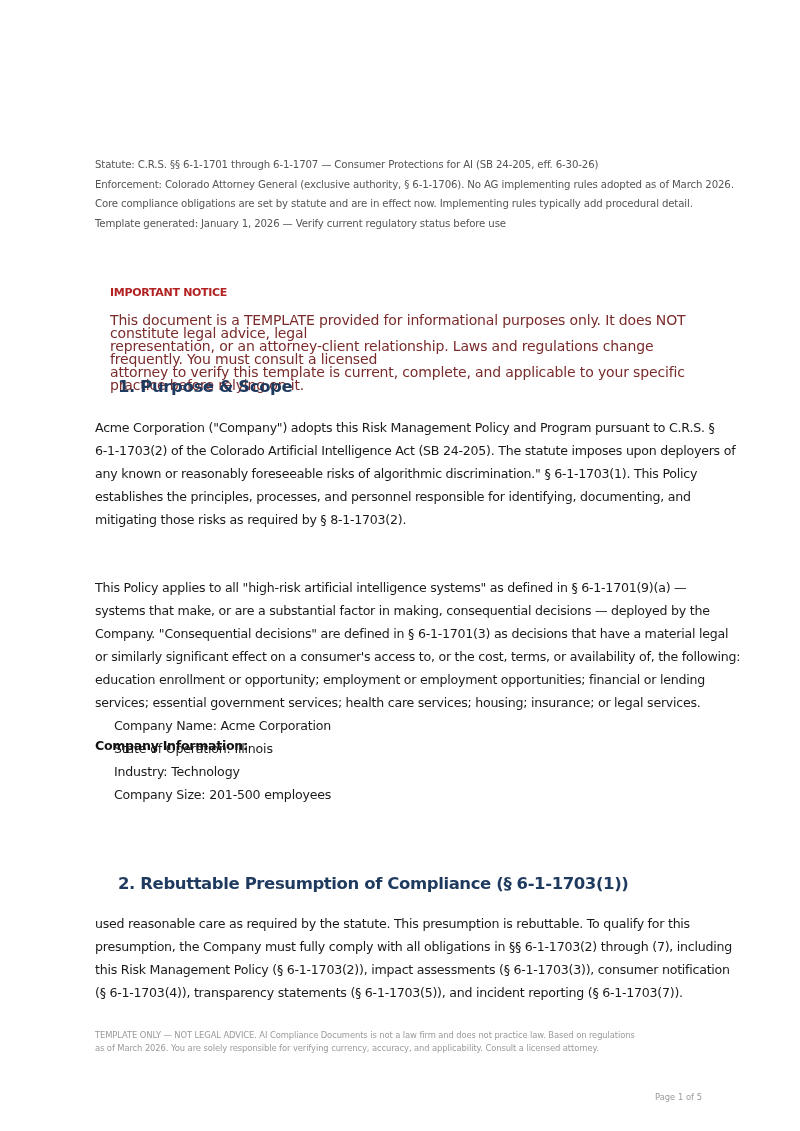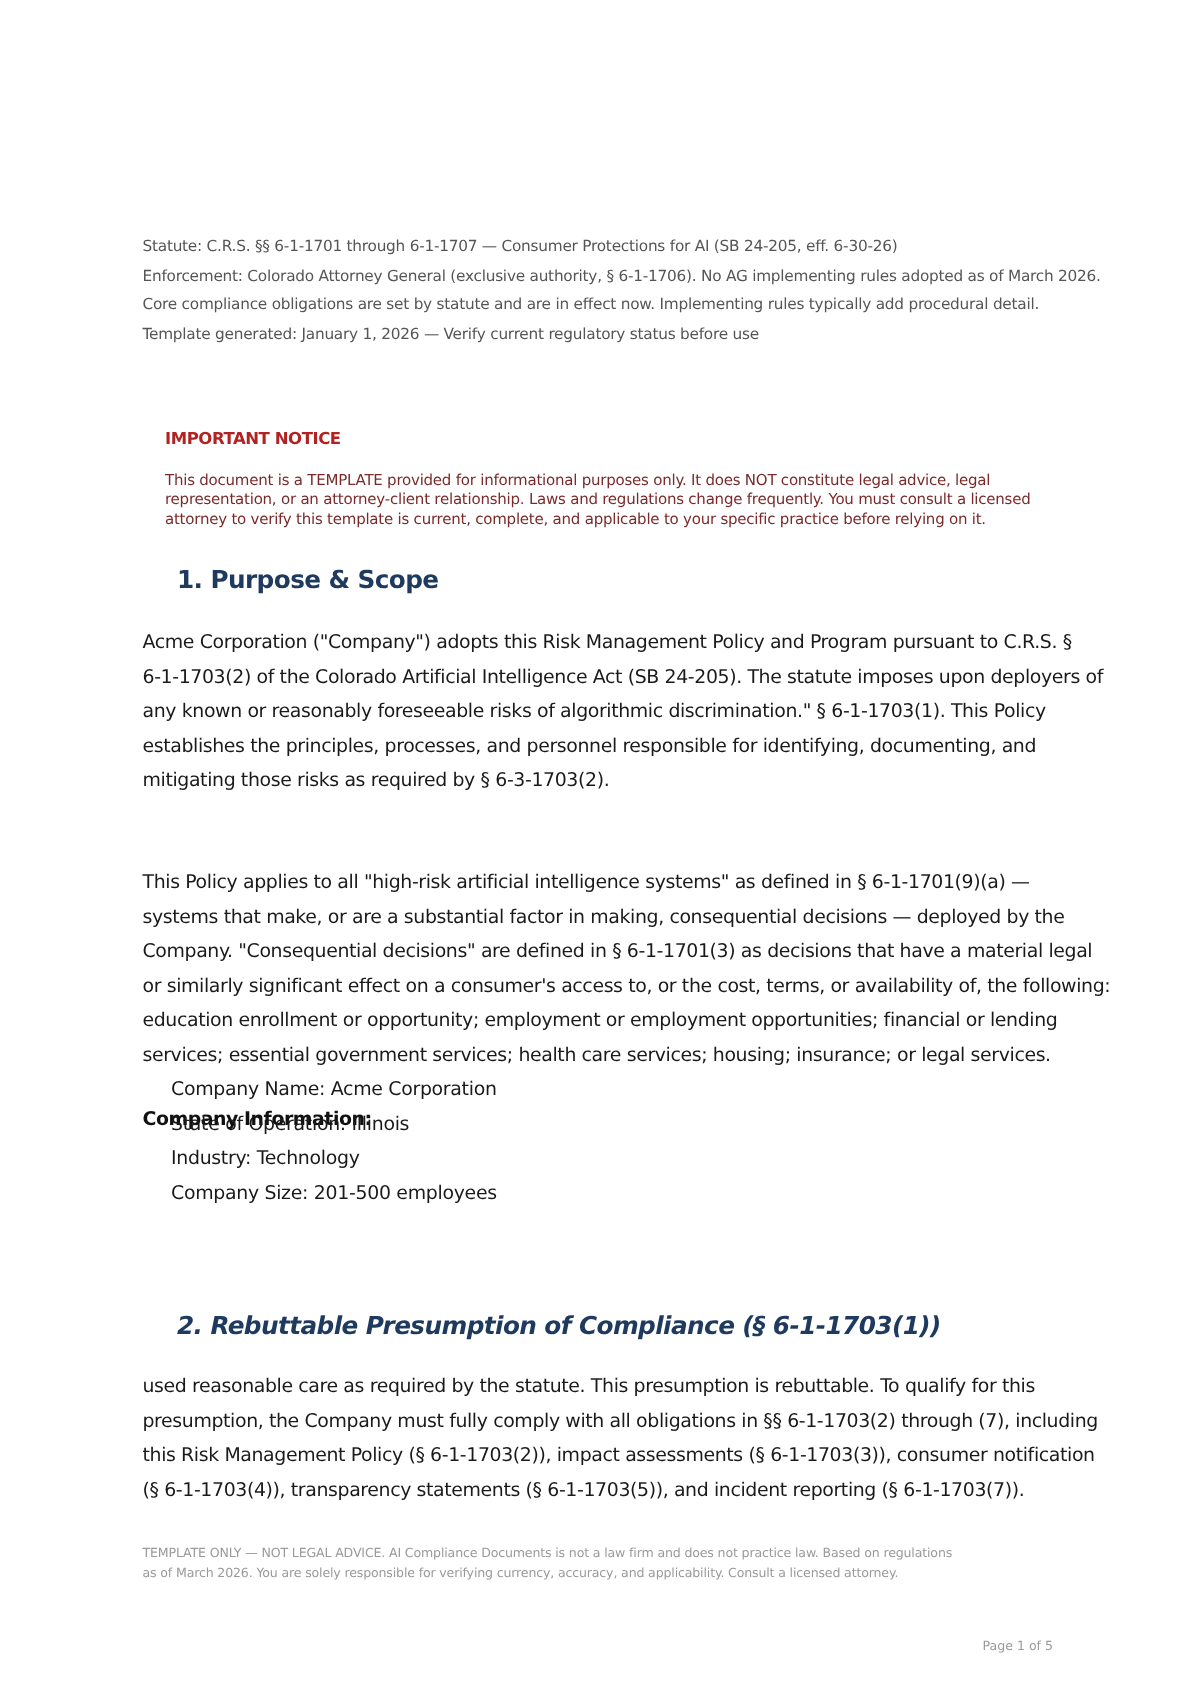--- a/index.html
+++ b/index.html
@@ -42,21 +42,21 @@
     }
     .notice-title {
       font-size: 11px;
       font-weight: bold;
       color: #b22222;
       letter-spacing: -0.3px;
       line-height: 15px;
       margin-bottom: 14px;
     }
     .notice-body {
-      font-size: 10px;
+      font-size: 14px;
       color: #7a2a2a;
       line-height: 13px;
       letter-spacing: -0.15px;
     }
     .h1 {
       position: absolute;
       left: 118px;
       font-size: 16.5px;
       font-weight: bold;
       color: #1f3a5f;
@@ -142,41 +142,41 @@
     </div>
   </div>
 
   <div class="h1" style="top:377px;">1. Purpose &amp; Scope</div>
 
   <div class="para" style="top:416px;">
     <span class="line">Acme Corporation ("Company") adopts this Risk Management Policy and Program pursuant to C.R.S. §</span>
     <span class="line">6-1-1703(2) of the Colorado Artificial Intelligence Act (SB 24-205). The statute imposes upon deployers of</span>
     <span class="line">any known or reasonably foreseeable risks of algorithmic discrimination." § 6-1-1703(1). This Policy</span>
     <span class="line">establishes the principles, processes, and personnel responsible for identifying, documenting, and</span>
-    <span class="line">mitigating those risks as required by § 6-3-1703(2).</span>
+    <span class="line">mitigating those risks as required by § 8-1-1703(2).</span>
   </div>
 
   <div class="para" style="top:576px;">
     <span class="line">This Policy applies to all "high-risk artificial intelligence systems" as defined in § 6-1-1701(9)(a) —</span>
     <span class="line">systems that make, or are a substantial factor in making, consequential decisions — deployed by the</span>
     <span class="line">Company. "Consequential decisions" are defined in § 6-1-1701(3) as decisions that have a material legal</span>
     <span class="line">or similarly significant effect on a consumer's access to, or the cost, terms, or availability of, the following:</span>
     <span class="line">education enrollment or opportunity; employment or employment opportunities; financial or lending</span>
     <span class="line">services; essential government services; health care services; housing; insurance; or legal services.</span>
   </div>
 
   <div class="info-title">Company Information:</div>
   <div class="info-list">
     <span class="info-item">Company Name: Acme Corporation</span>
     <span class="info-item">State of Operation: Illinois</span>
     <span class="info-item">Industry: Technology</span>
     <span class="info-item">Company Size: 201-500 employees</span>
   </div>
 
-  <div class="h1" style="top:874px;font-style:italic;">2. Rebuttable Presumption of Compliance (§ 6-1-1703(1))</div>
+  <div class="h1" style="top:874px;">2. Rebuttable Presumption of Compliance (§ 6-1-1703(1))</div>
 
   <div class="para" style="top:912px;">
     <span class="line">used reasonable care as required by the statute. This presumption is rebuttable. To qualify for this</span>
     <span class="line">presumption, the Company must fully comply with all obligations in §§ 6-1-1703(2) through (7), including</span>
     <span class="line">this Risk Management Policy (§ 6-1-1703(2)), impact assessments (§ 6-1-1703(3)), consumer notification</span>
     <span class="line">(§ 6-1-1703(4)), transparency statements (§ 6-1-1703(5)), and incident reporting (§ 6-1-1703(7)).</span>
   </div>
 
   <div class="footer">
     <span class="fline">TEMPLATE ONLY — NOT LEGAL ADVICE. AI Compliance Documents is not a law firm and does not practice law. Based on regulations</span>

